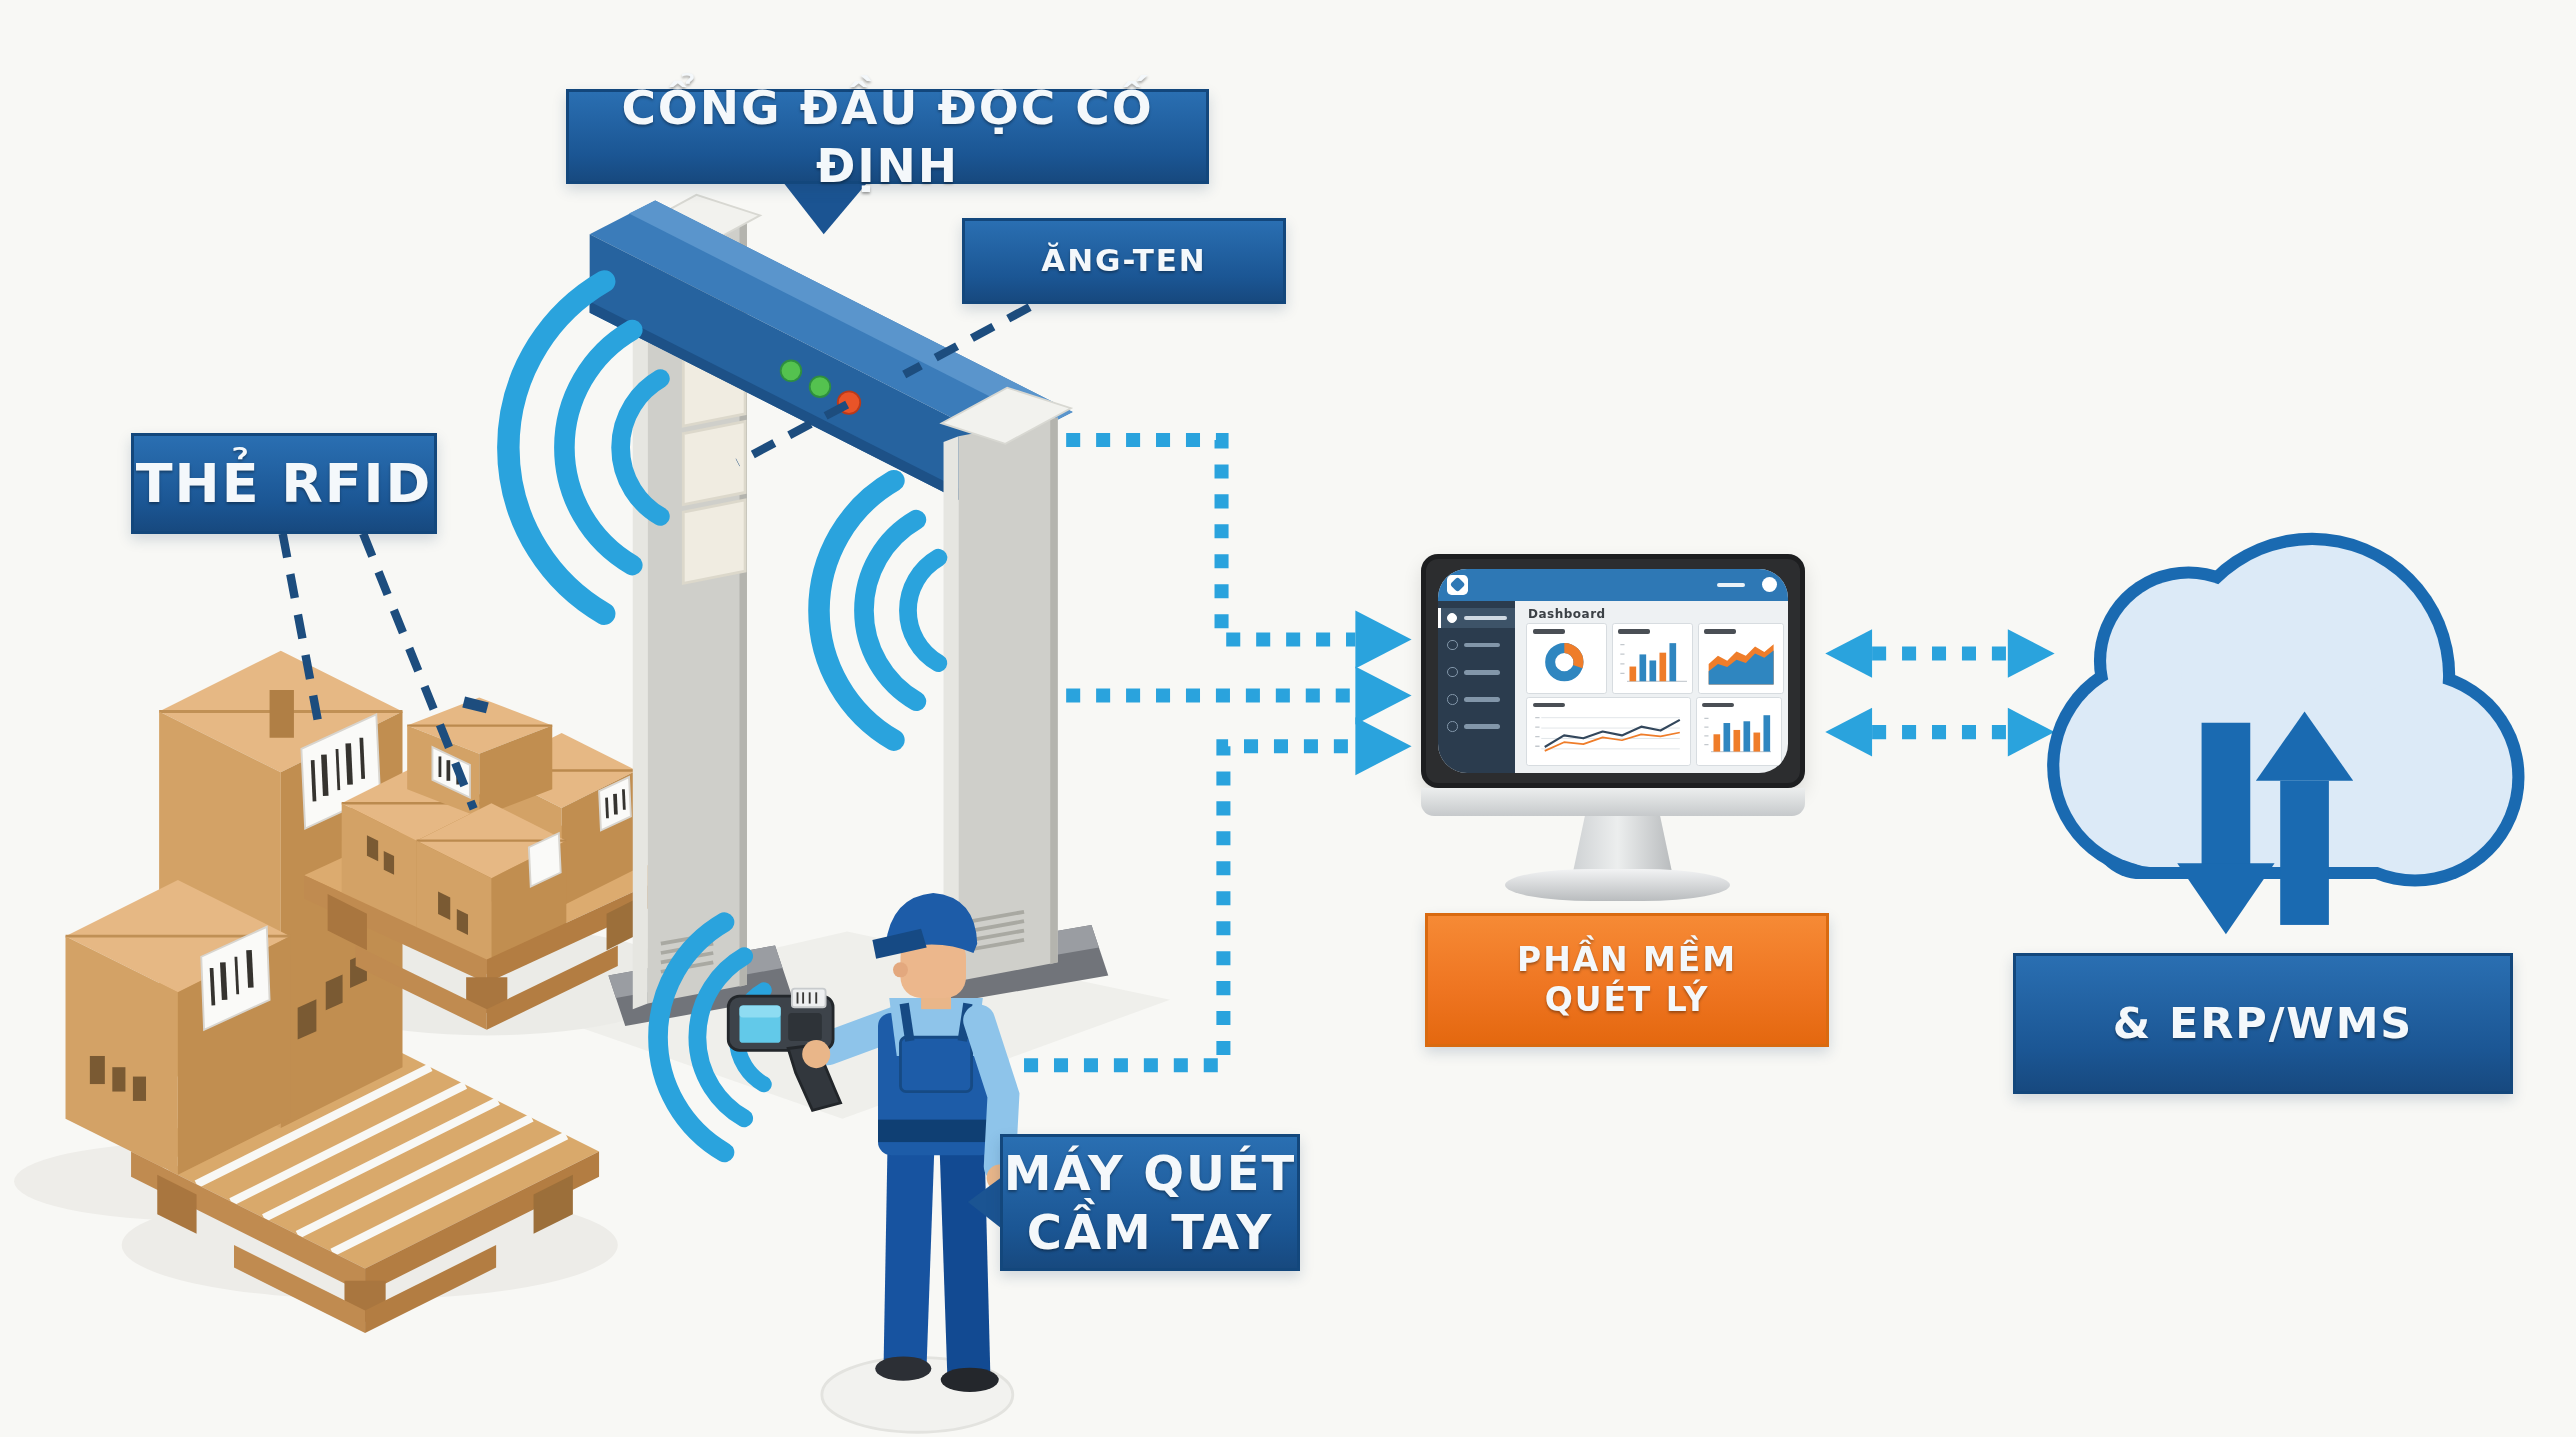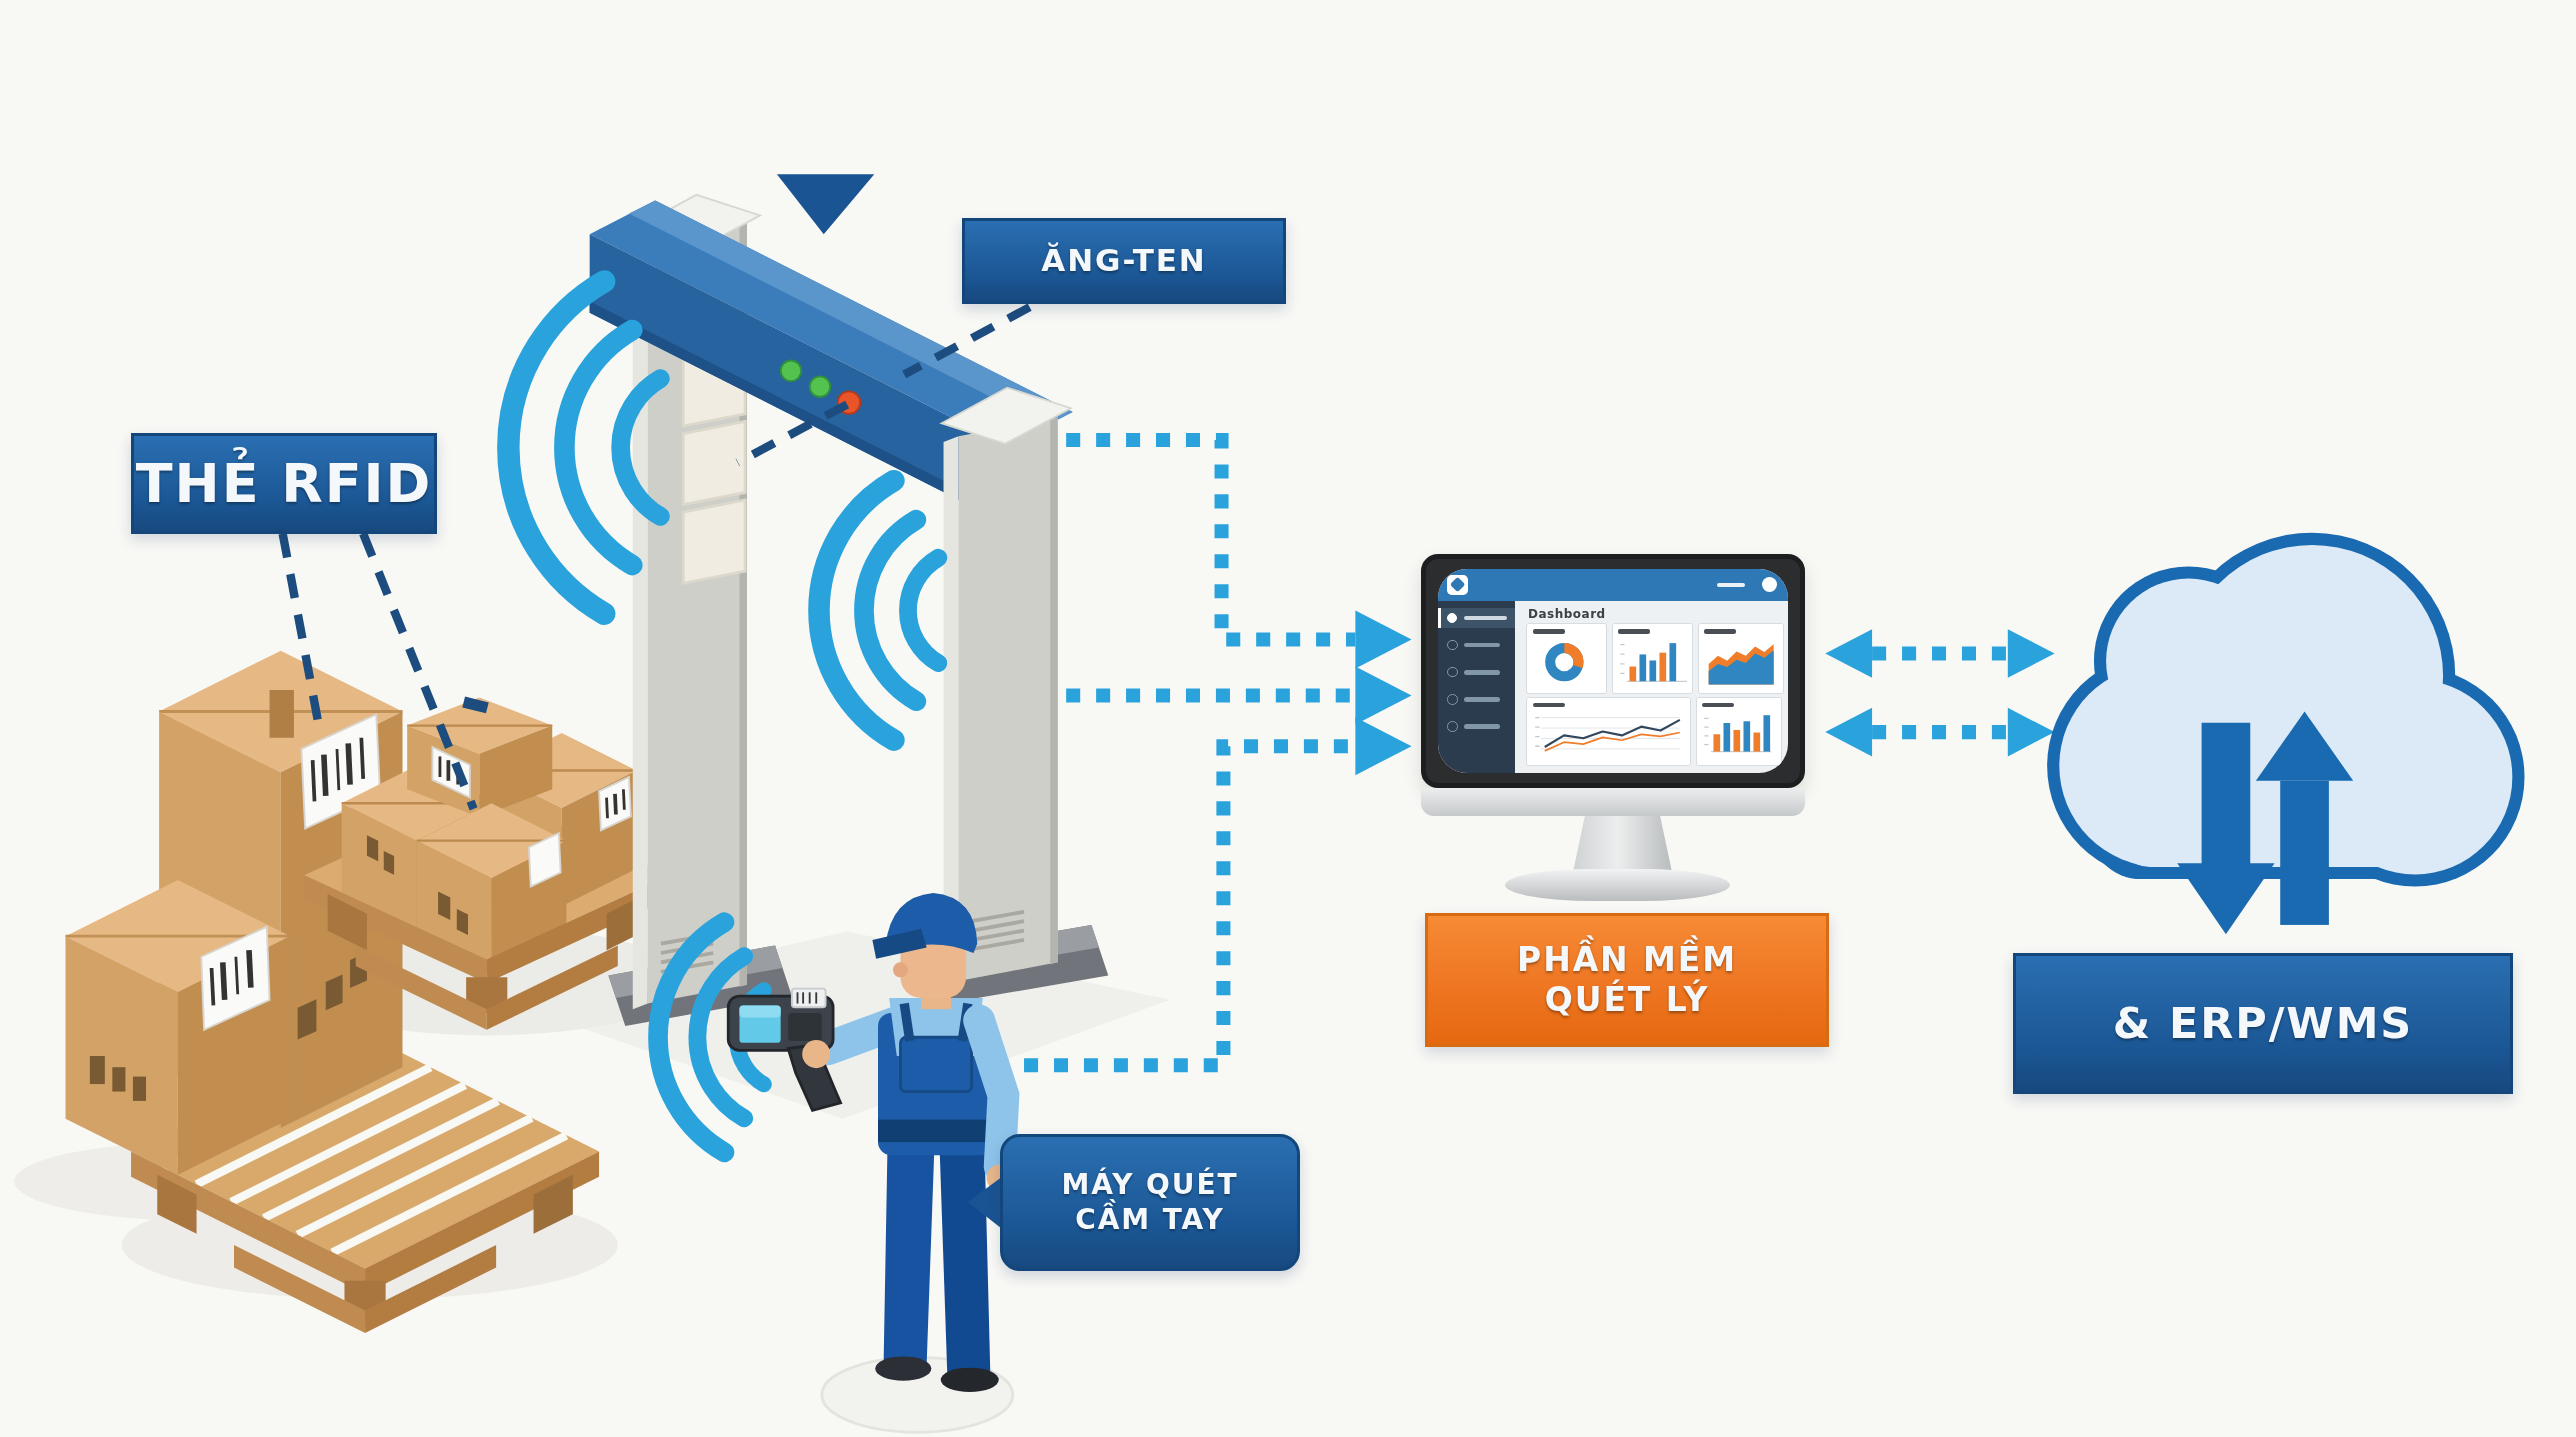--- a/index.html
+++ b/index.html
@@ -8,21 +8,21 @@
   #art{position:absolute;left:0;top:0;z-index:1;}
   .label{position:absolute;z-index:3;display:flex;flex-direction:column;align-items:center;justify-content:center;
          background:linear-gradient(180deg,#2a6fb2 0%,#1b5694 70%,#17497f 100%);
          border:3.7px solid #13477c;color:#f4f8fb;font-weight:bold;text-align:center;
          letter-spacing:1.9px;text-shadow:0 1.9px 2.8px rgba(0,0,0,.35);
          box-shadow:0 5.6px 13px rgba(30,60,100,.18);}
   .label span{display:block;line-height:1.22;}
   #lbl-gate{left:566px;top:89px;width:637px;height:89px;font-size:47px;}
   #lbl-angten{left:945px;top:218px;width:318px;height:80px;font-size:31px;margin-left:17px;}
   #lbl-rfid{left:131px;top:433px;width:300px;height:95px;font-size:54px;text-align:right;}
-  #lbl-scanner{left:1000px;top:1134px;width:294px;height:131px;font-size:28px;border-radius:20px;}
+  #lbl-scanner{left:1000px;top:1134px;width:294px;height:131px;font-size:48px;}
   #lbl-software{left:1425px;top:913px;width:398px;height:128px;font-size:33px;
         background:linear-gradient(180deg,#f68a35 0%,#ee7420 60%,#e4680f 100%);border-color:#d96a10;}
   #lbl-cloud{left:2013px;top:953px;width:494px;height:135px;font-size:43px;}
 
   
   .monitor{position:absolute;z-index:2;}
   .bezel{position:absolute;left:1421px;top:554px;width:384px;height:234px;background:#2c2d2f;
          border:5.6px solid #1d1e20;border-radius:17px;box-sizing:border-box;box-shadow:0 9.4px 19px rgba(0,0,0,.12);}
   .chin{position:absolute;left:1421px;top:788px;width:384px;height:28px;border-radius:0 0 13px 13px;
         background:linear-gradient(180deg,#eceeee,#c6c9cb);}
@@ -333,20 +333,23 @@
       <polygon points="2326,922 2430,922 2378,998"></polygon>
       <polygon points="2410,834 2514,834 2462,760"></polygon>
       <rect x="2436" y="834" width="52" height="154"></rect>
     </g>
   </g>
 
   <polygon points="830,186 934,186 880,250" fill="#1b5492"></polygon>
   <polygon points="1072,1256 1072,1314 1034,1284" fill="#1b5492"></polygon>
 </svg>
 
+  <div class="label" id="lbl-gate">
+    <span>CỔNG ĐẦU ĐỌC CỐ ĐỊNH</span>
+  </div>
   <div class="label" id="lbl-angten">
     <span>ĂNG-TEN</span>
   </div>
   <div class="label" id="lbl-rfid">
     <span>THẺ RFID</span>
   </div>
   <div class="label" id="lbl-scanner">
     <span>MÁY QUÉT</span>
     <span>CẦM TAY</span>
   </div>

